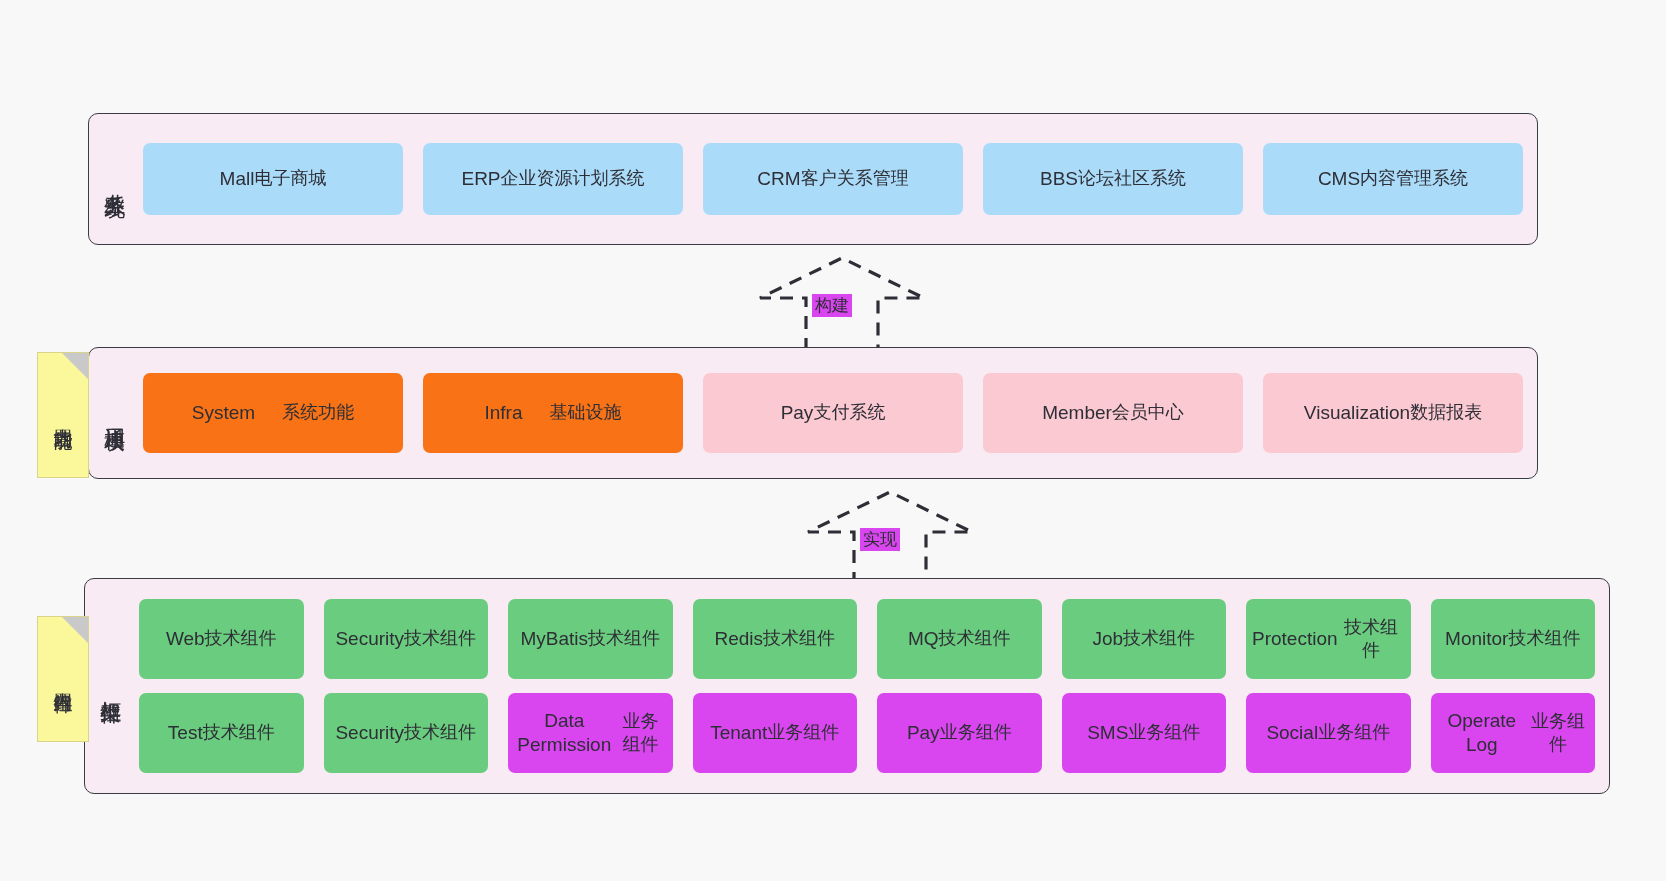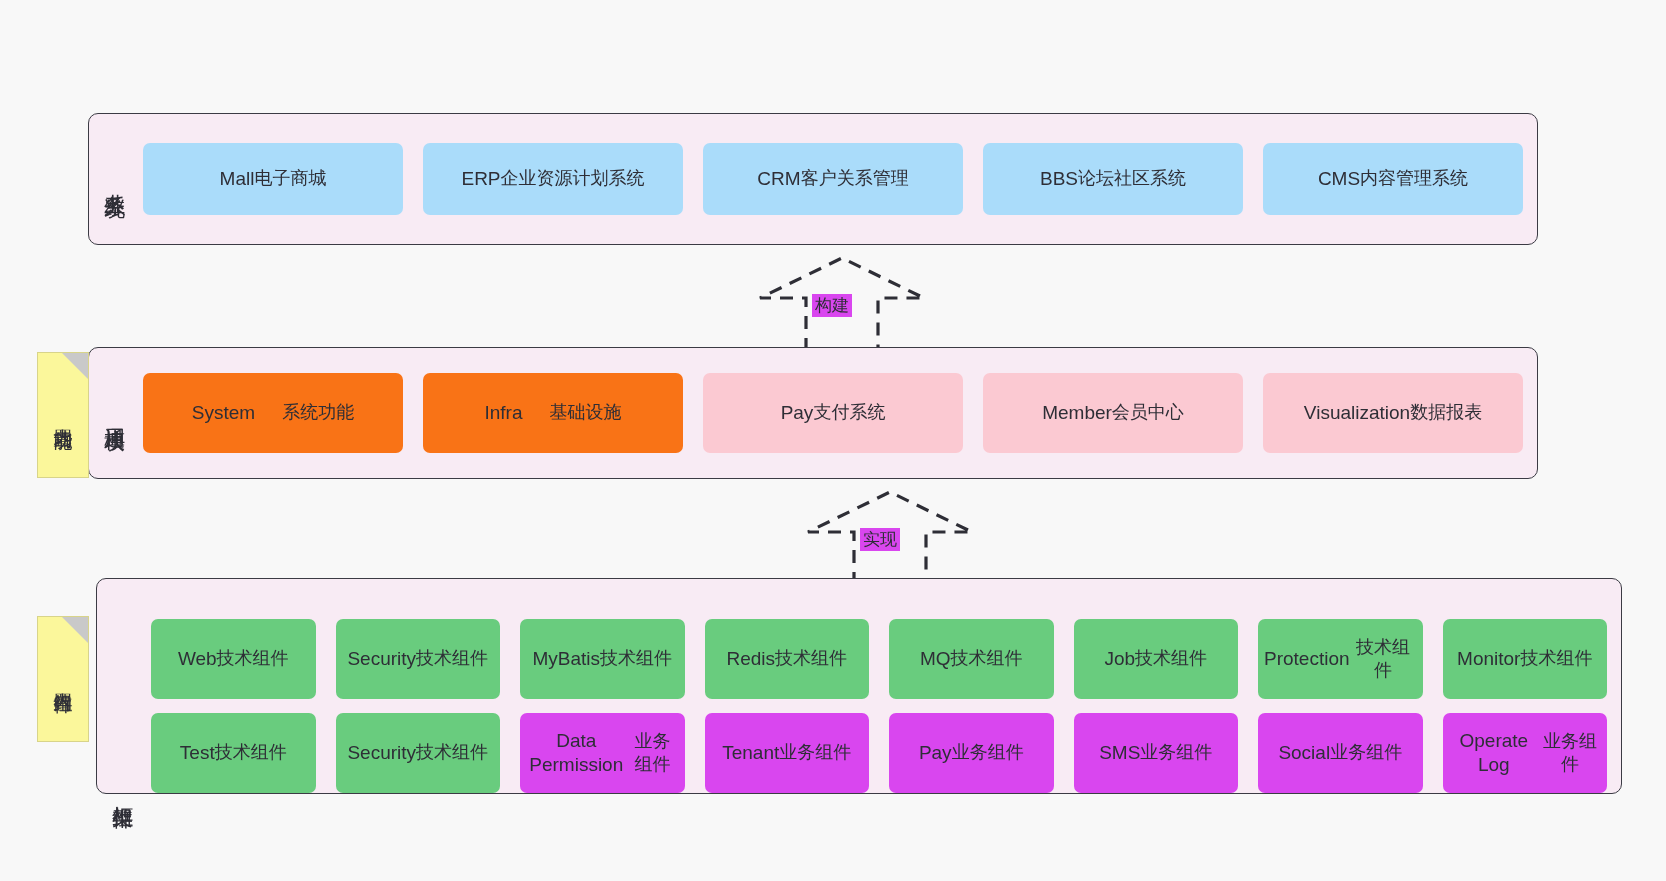--- a/index.html
+++ b/index.html
@@ -83,21 +83,21 @@
   .card.green      { background: #69cc7e; }
   .card.lightgreen { background: #d946ef; }
 
   
   #layer-business  { left: 88px;  top: 113px; width: 1450px; height: 132px; }
   #layer-business .card { height: 72px; }
 
   #layer-common    { left: 88px;  top: 347px; width: 1450px; height: 132px; }
   #layer-common .card { height: 80px; }
 
-  #layer-framework { left: 96px;  top: 578px; width: 1526px; height: 216px; align-items: flex-end; }
+  #layer-framework { left: 84px;  top: 578px; width: 1526px; height: 216px; }
   #layer-framework .card { height: 80px; }
 
   
   .note {
     position: absolute;
     background: #fbf79b;
     border: 1px solid #d8d48a;
     box-sizing: border-box;
     display: flex;
     align-items: center;

